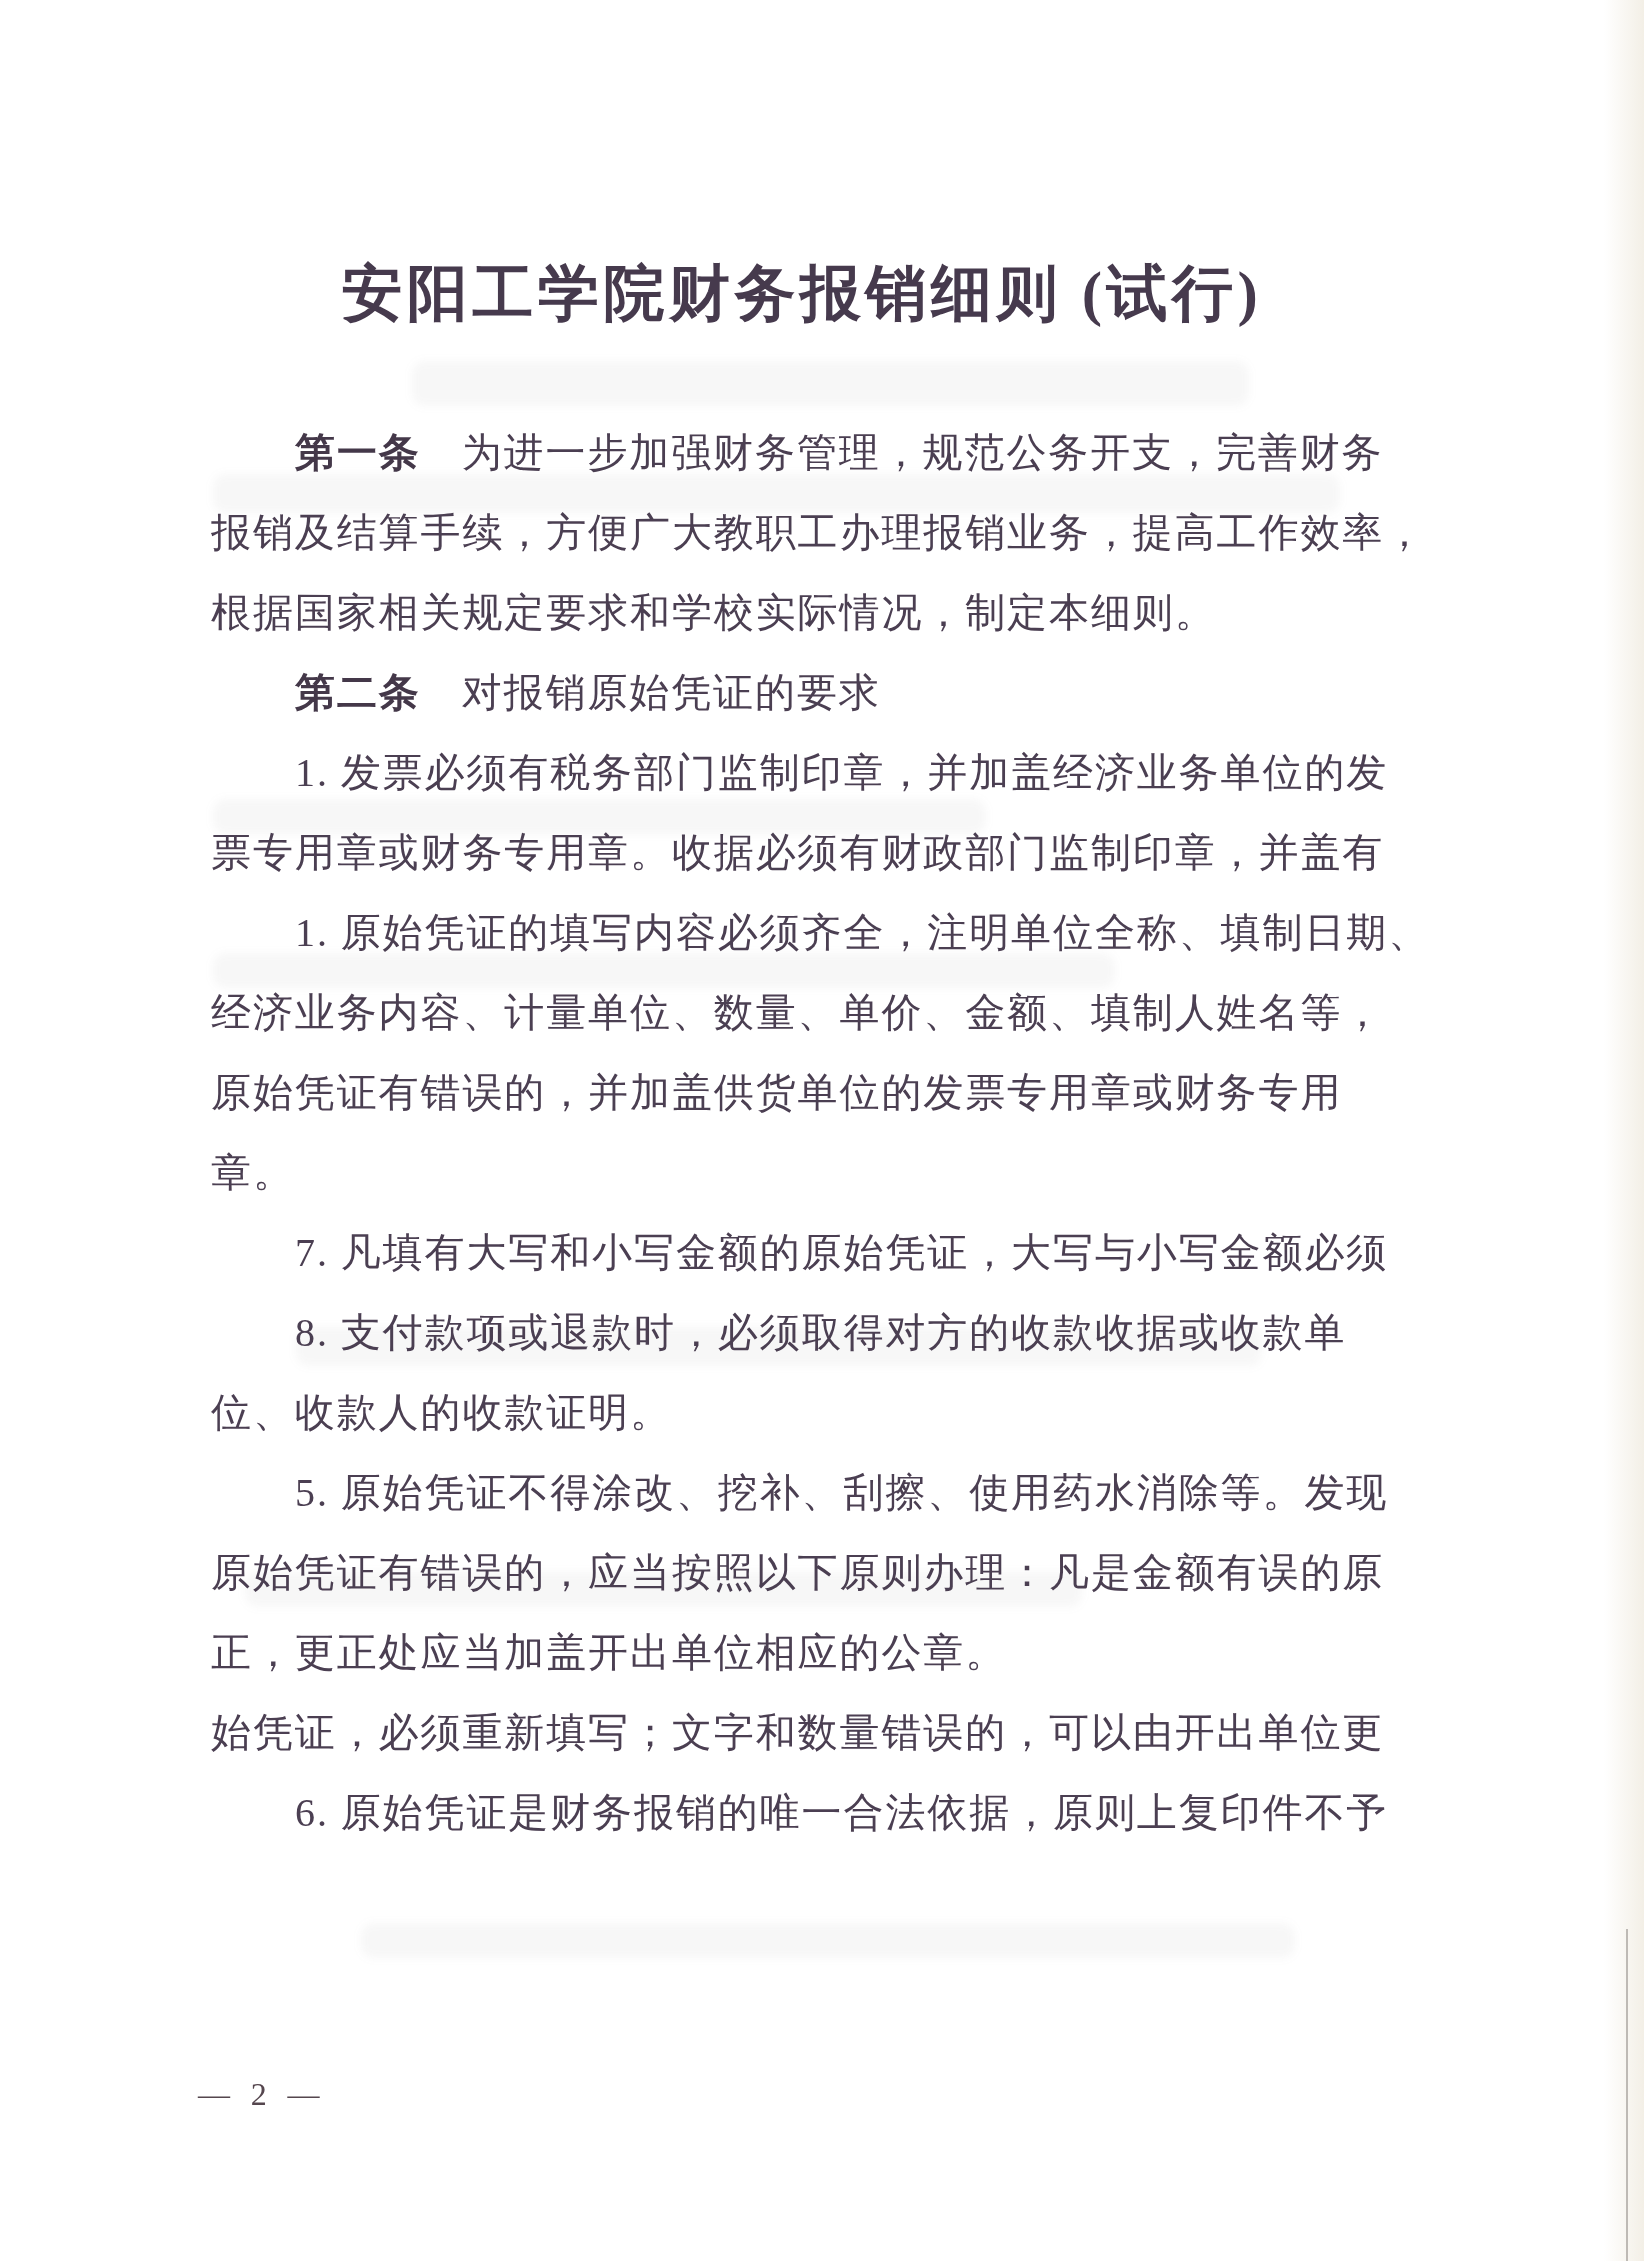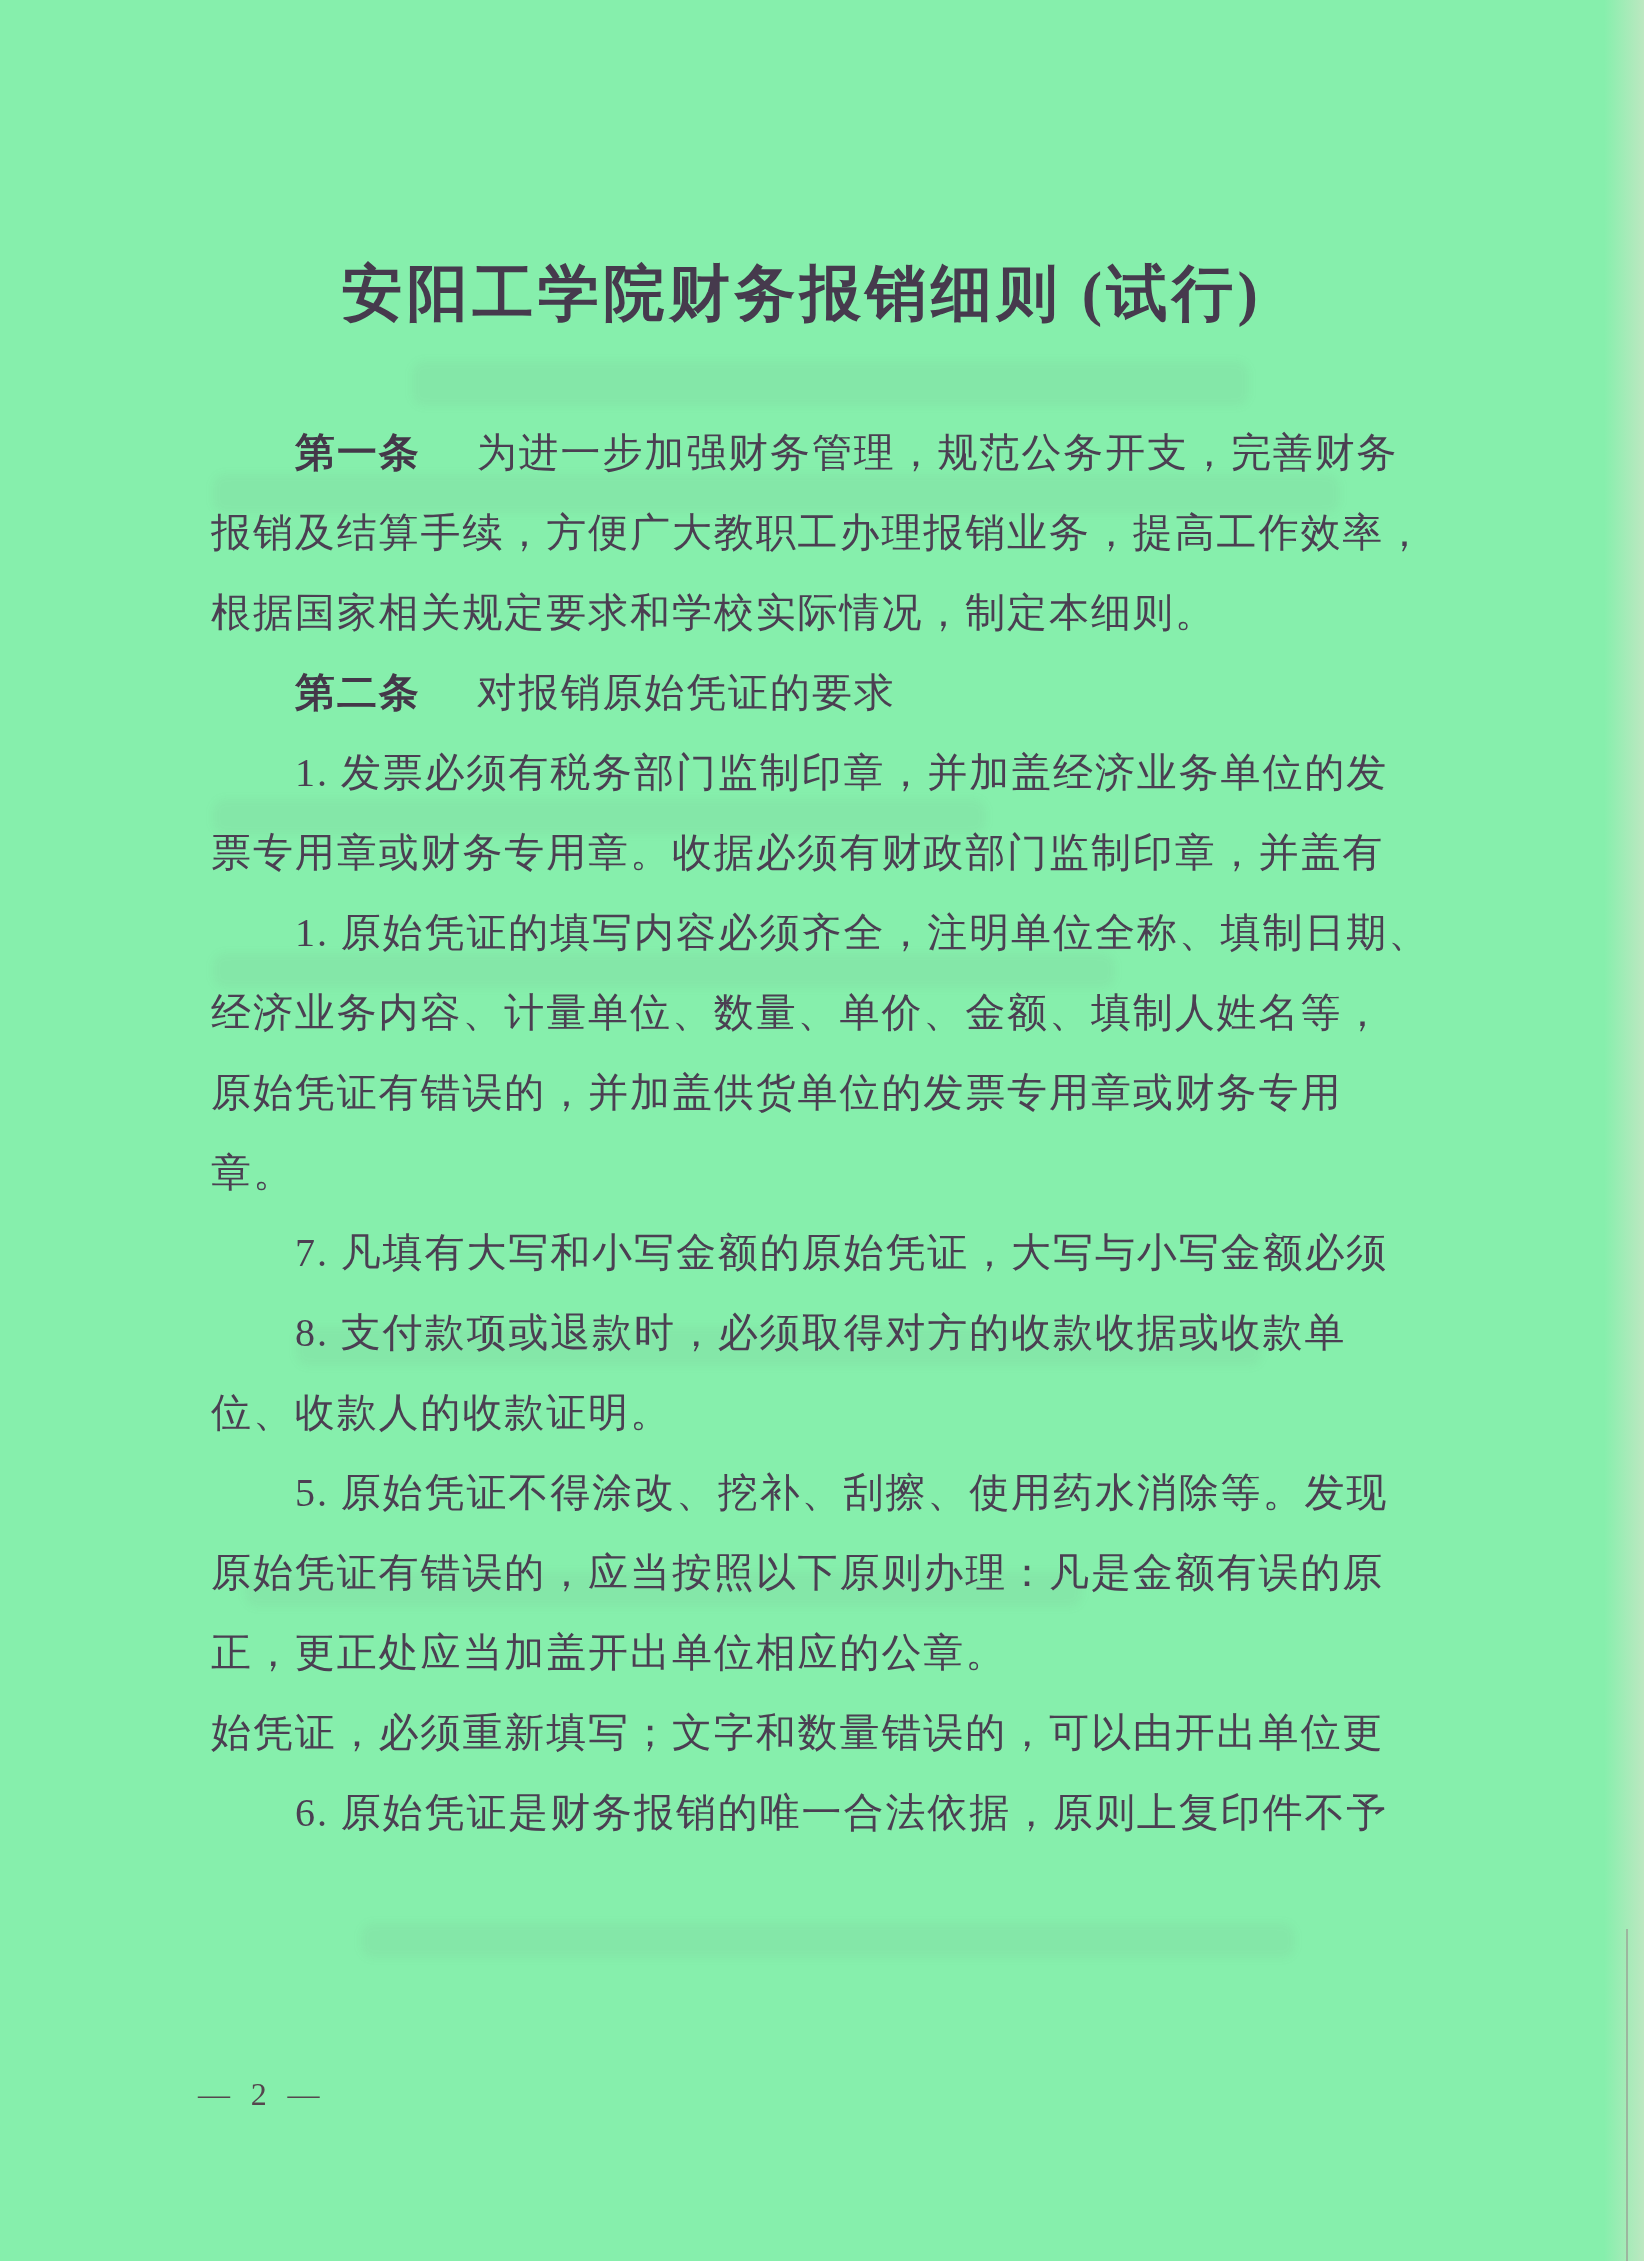--- a/index.html
+++ b/index.html
@@ -1,19 +1,19 @@
 <!DOCTYPE html>
 <html style="font-size:10.3px"><head>
 <meta charset="utf-8">
 <style>
   html,body{margin:0;padding:0;background:#e8e8e8;}
   .page{
     position:relative;
     width:1644px;height:2261px;
-    background:#86efac;
+    background:#ffffff;
     overflow:hidden;
     font-family:"Liberation Serif","DejaVu Serif",serif;
   }
   
   .ghost{
     position:absolute;
     background:rgba(105,105,118,0.055);
     filter:blur(4.5px);
     border-radius:13px;
     pointer-events:none;
@@ -48,21 +48,21 @@
     letter-spacing:1.9px;
   }
   .line{
     height:80px;
     line-height:80px;
     white-space:nowrap;
   }
   .line.ind{padding-left:84px;}
   .term{
     font-weight:700;
-    margin-right:56px;
+    margin-right:41px;
     color:#443849;
   }
   .footer{
     position:absolute;
     left:198px;top:2076px;
     font-size:32px;
     letter-spacing:6.4px;
     color:#55464e;
     white-space:nowrap;
   }

